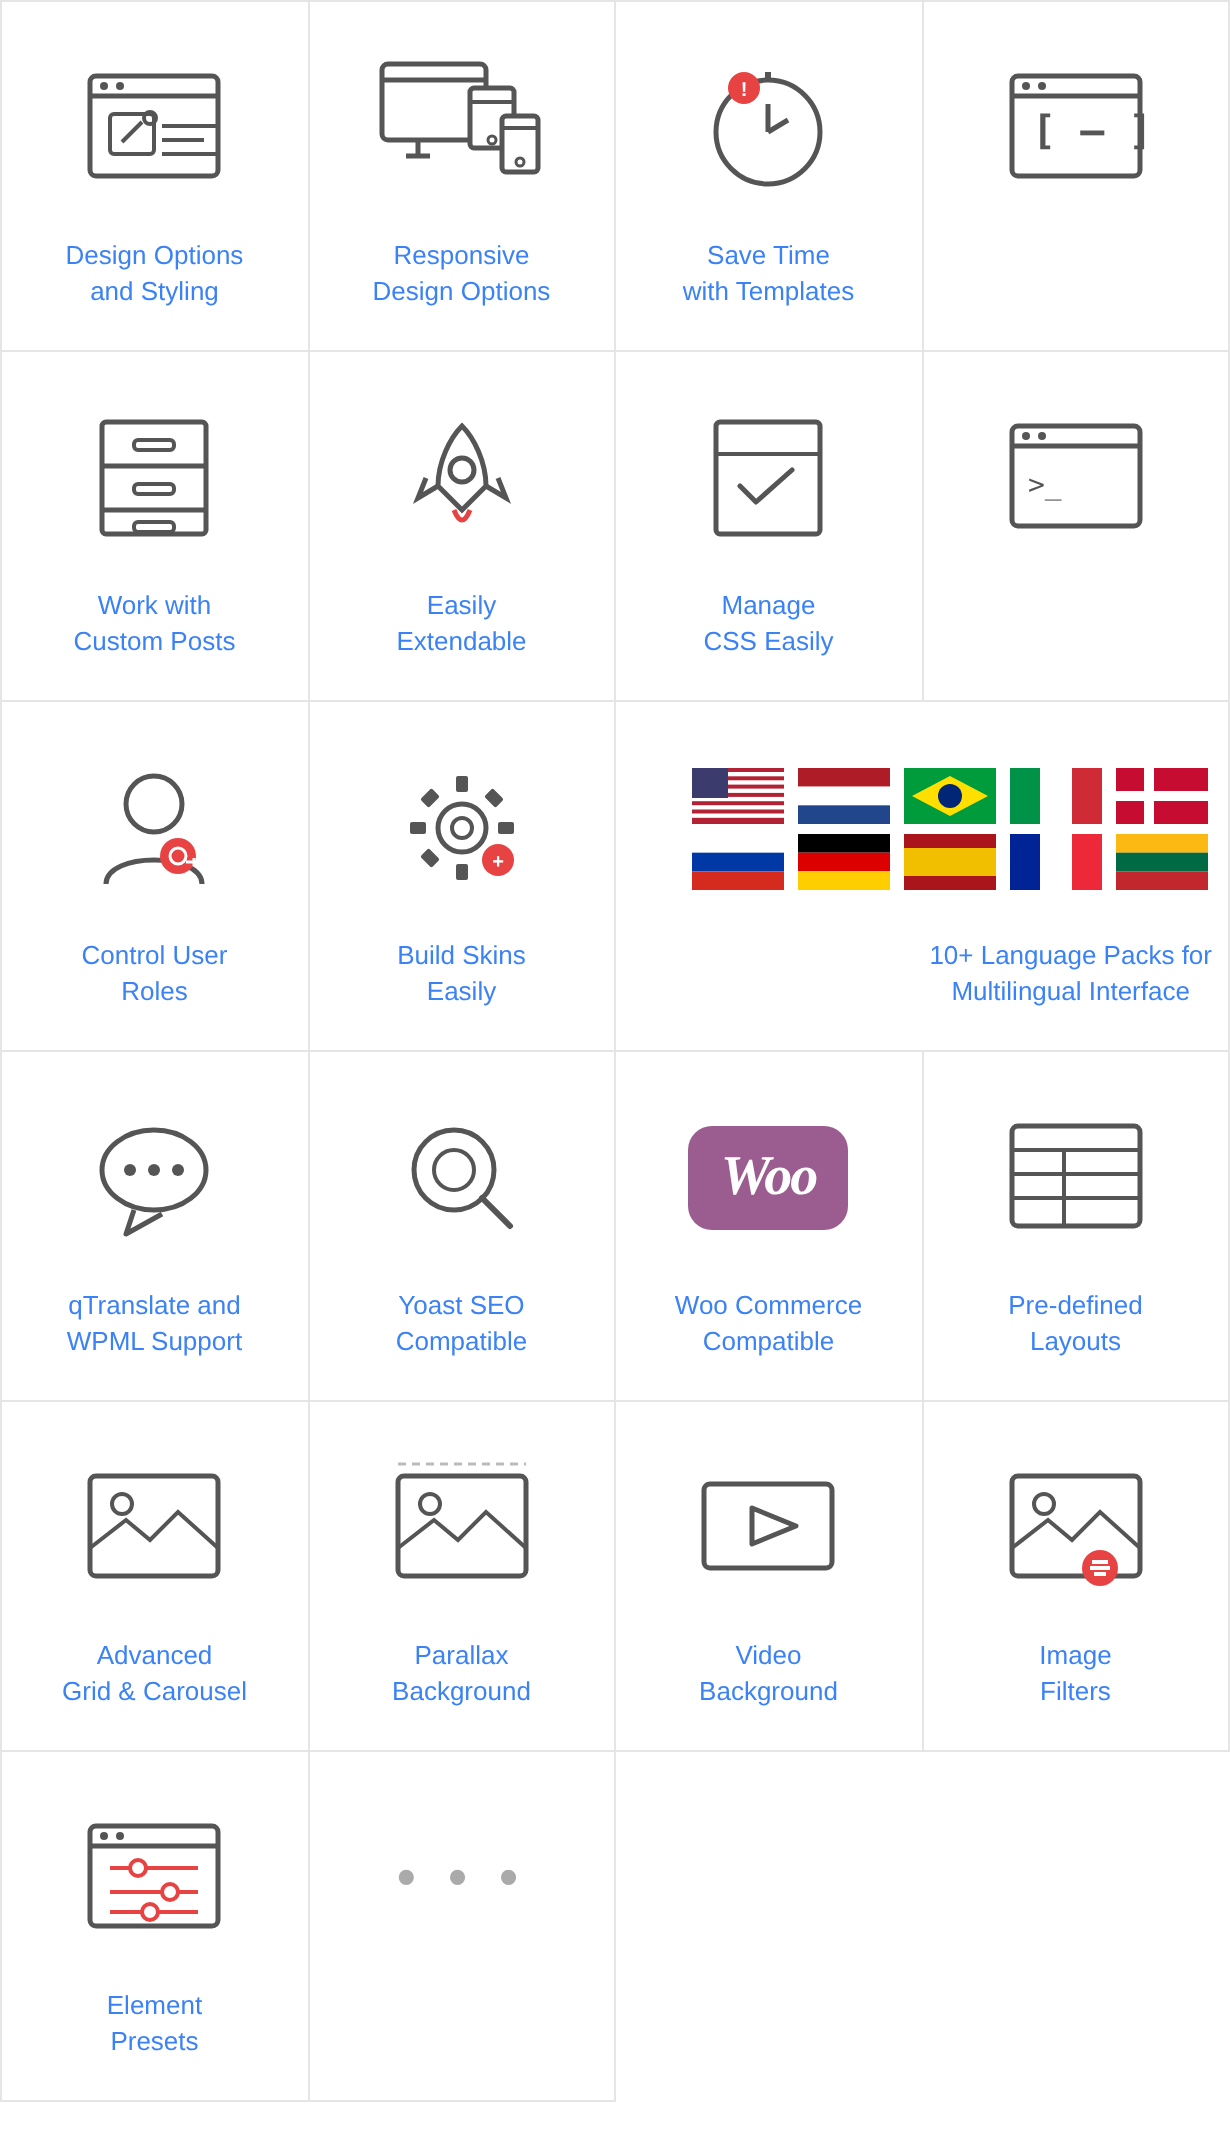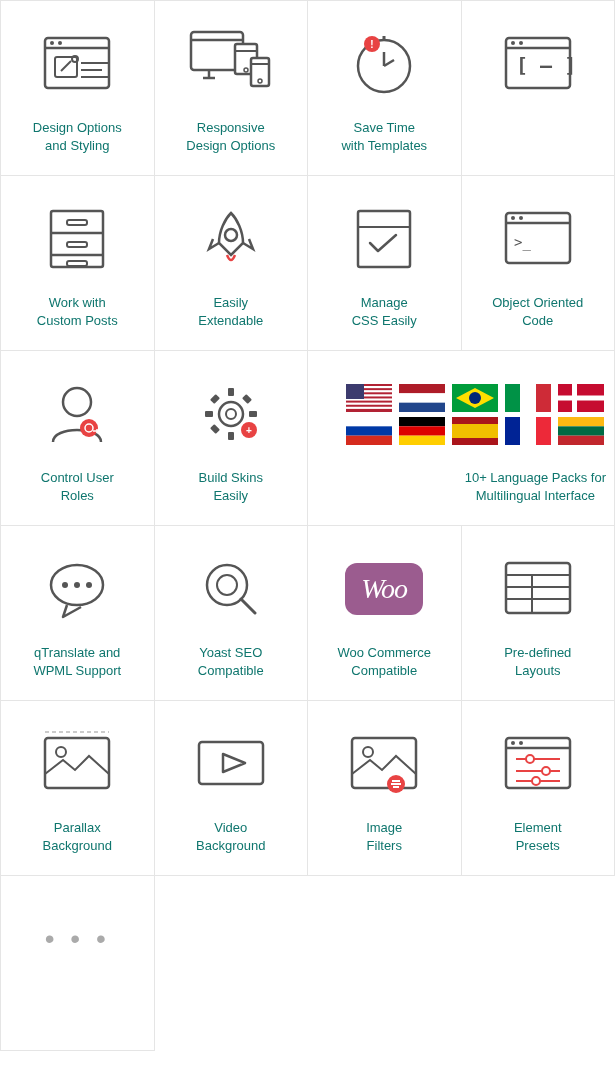--- a/index.html
+++ b/index.html
@@ -33,30 +33,30 @@
       width: 90px;
       height: 90px;
       display: flex;
       align-items: center;
       justify-content: center;
       margin-bottom: 10px;
       flex-shrink: 0;
     }
     .cell-label {
       font-size: 13px;
-      color: #0f766e;
+      color: #3b82f6;
       line-height: 1.4;
     }
     
     .woo-logo {
       background: #9b5c8f;
       border-radius: 12px;
       padding: 10px 16px;
       font-size: 28px;
-      font-weight: 400;
+      font-weight: 700;
       font-style: italic;
       color: white;
       letter-spacing: -1px;
       font-family: Georgia, serif;
       text-align: center;
     }
     .woo-logo span {
       color: #fff;
     }
     
@@ -187,21 +187,20 @@
     <div class="icon-area">
       <svg width="80" height="80" viewBox="0 0 80 80" fill="none" xmlns="http://www.w3.org/2000/svg">
         <rect x="8" y="14" width="64" height="50" rx="3" stroke="#555" stroke-width="2.5" fill="none"></rect>
         <line x1="8" y1="24" x2="72" y2="24" stroke="#555" stroke-width="2.5"></line>
         <circle cx="15" cy="19" r="2" fill="#555"></circle>
         <circle cx="23" cy="19" r="2" fill="#555"></circle>
 
         <text x="16" y="48" fill="#555" font-size="14" font-family="monospace">&gt;_</text>
       </svg>
     </div>
-    <div class="cell-label">Object Oriented<br>Code</div>
   </div>
 
   <div class="cell">
     <div class="icon-area">
       <svg width="80" height="80" viewBox="0 0 80 80" fill="none" xmlns="http://www.w3.org/2000/svg">
 
         <circle cx="40" cy="28" r="14" stroke="#555" stroke-width="2.5" fill="none"></circle>
         <path d="M16 68 C16 52 64 52 64 68" stroke="#555" stroke-width="2.5" fill="none"></path>
 
         <circle cx="52" cy="54" r="9" fill="#e84343"></circle>
@@ -354,20 +353,31 @@
         <rect x="8" y="14" width="64" height="50" rx="3" stroke="#555" stroke-width="2.5" fill="none"></rect>
         <line x1="8" y1="26" x2="72" y2="26" stroke="#555" stroke-width="2"></line>
         <line x1="8" y1="38" x2="72" y2="38" stroke="#555" stroke-width="2"></line>
         <line x1="8" y1="50" x2="72" y2="50" stroke="#555" stroke-width="2"></line>
         <line x1="34" y1="26" x2="34" y2="64" stroke="#555" stroke-width="2"></line>
       </svg>
     </div>
     <div class="cell-label">Pre-defined<br>Layouts</div>
   </div>
 
+  <div class="cell">
+    <div class="icon-area">
+      <svg width="80" height="80" viewBox="0 0 80 80" fill="none" xmlns="http://www.w3.org/2000/svg">
+
+        <rect x="8" y="14" width="64" height="50" rx="3" stroke="#555" stroke-width="2.5" fill="none"></rect>
+        <circle cx="24" cy="28" r="5" stroke="#555" stroke-width="2" fill="none"></circle>
+        <polyline points="8,50 26,36 38,46 52,32 72,50" stroke="#555" stroke-width="2" fill="none"></polyline>
+      </svg>
+    </div>
+    <div class="cell-label">Advanced<br>Grid &amp; Carousel</div>
+  </div>
 
   <div class="cell">
     <div class="icon-area">
       <svg width="80" height="80" viewBox="0 0 80 80" fill="none" xmlns="http://www.w3.org/2000/svg">
         <rect x="8" y="14" width="64" height="50" rx="3" stroke="#555" stroke-width="2.5" fill="none"></rect>
         <circle cx="24" cy="28" r="5" stroke="#555" stroke-width="2" fill="none"></circle>
         <polyline points="8,50 26,36 38,46 52,32 72,50" stroke="#555" stroke-width="2" fill="none"></polyline>
 
         <line x1="8" y1="8" x2="72" y2="8" stroke="#bbb" stroke-width="1.5" stroke-dasharray="4,3"></line>
       </svg>

